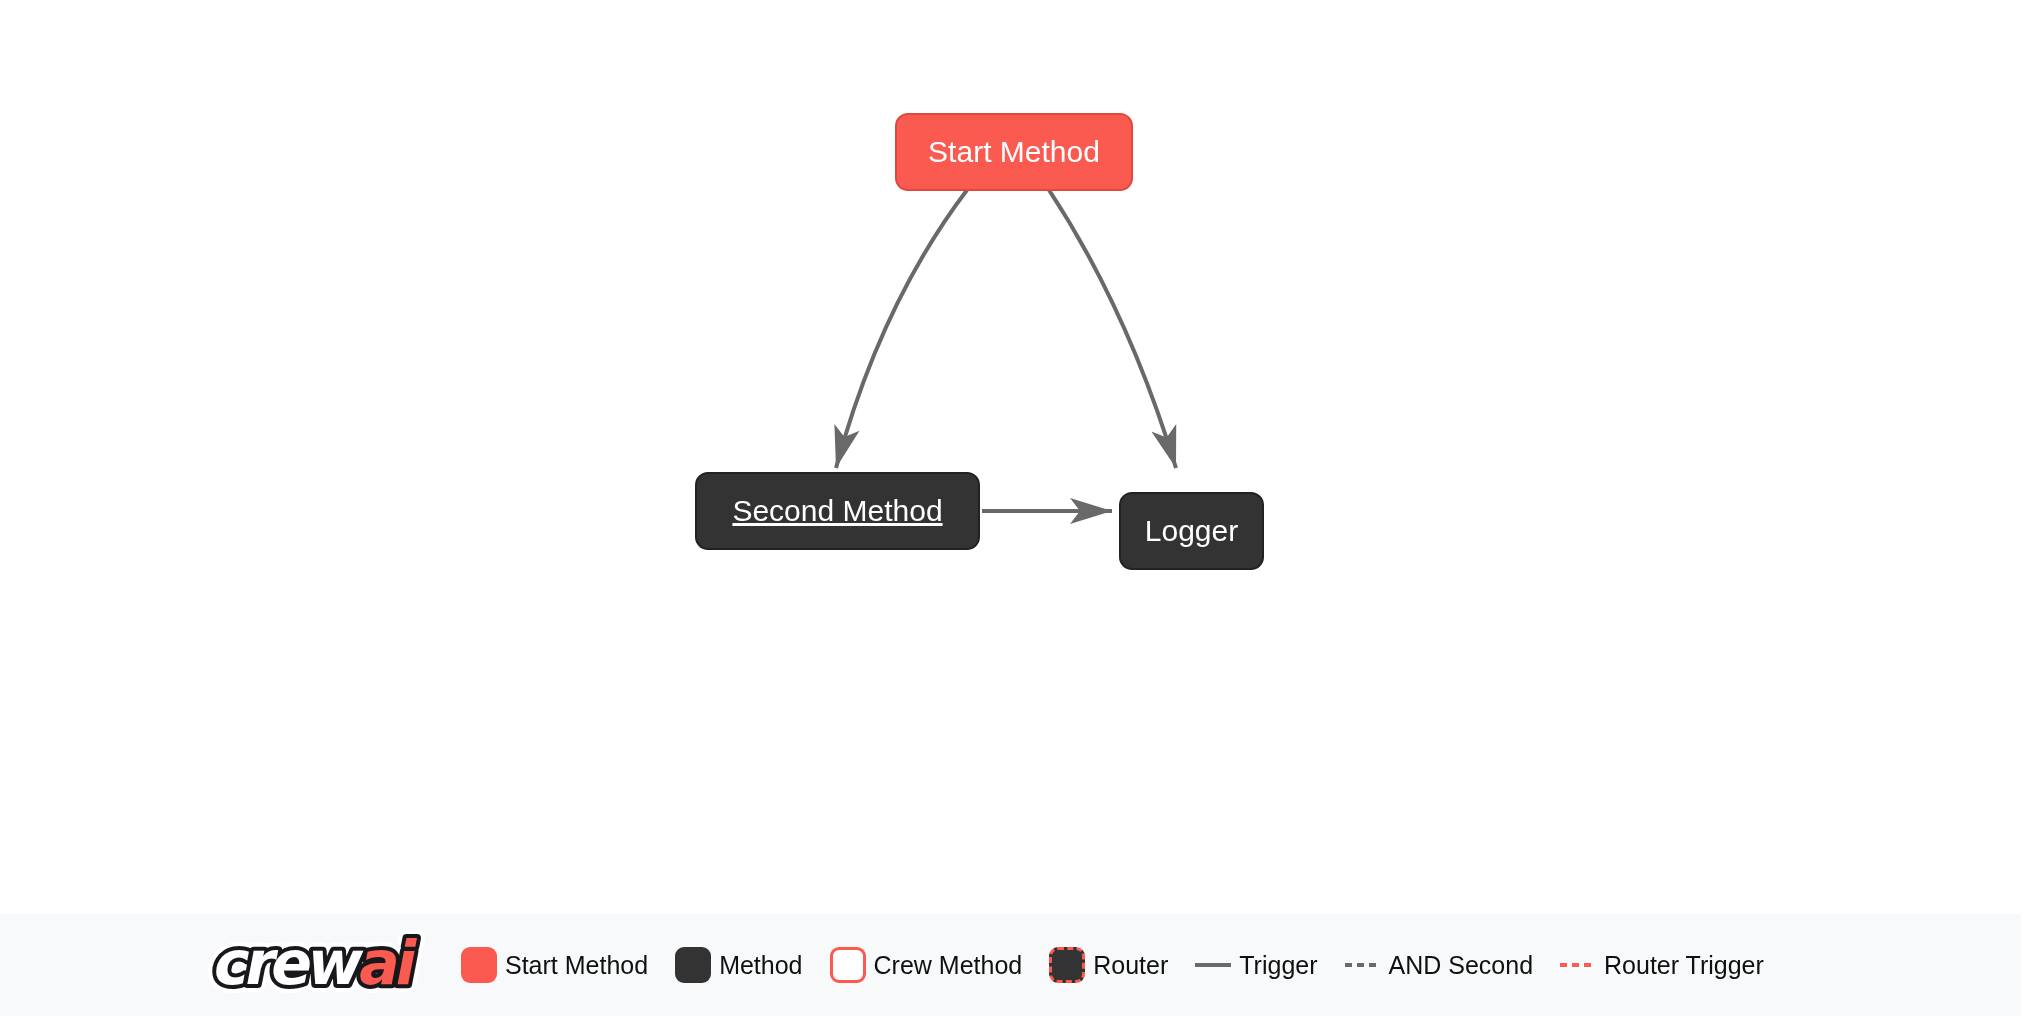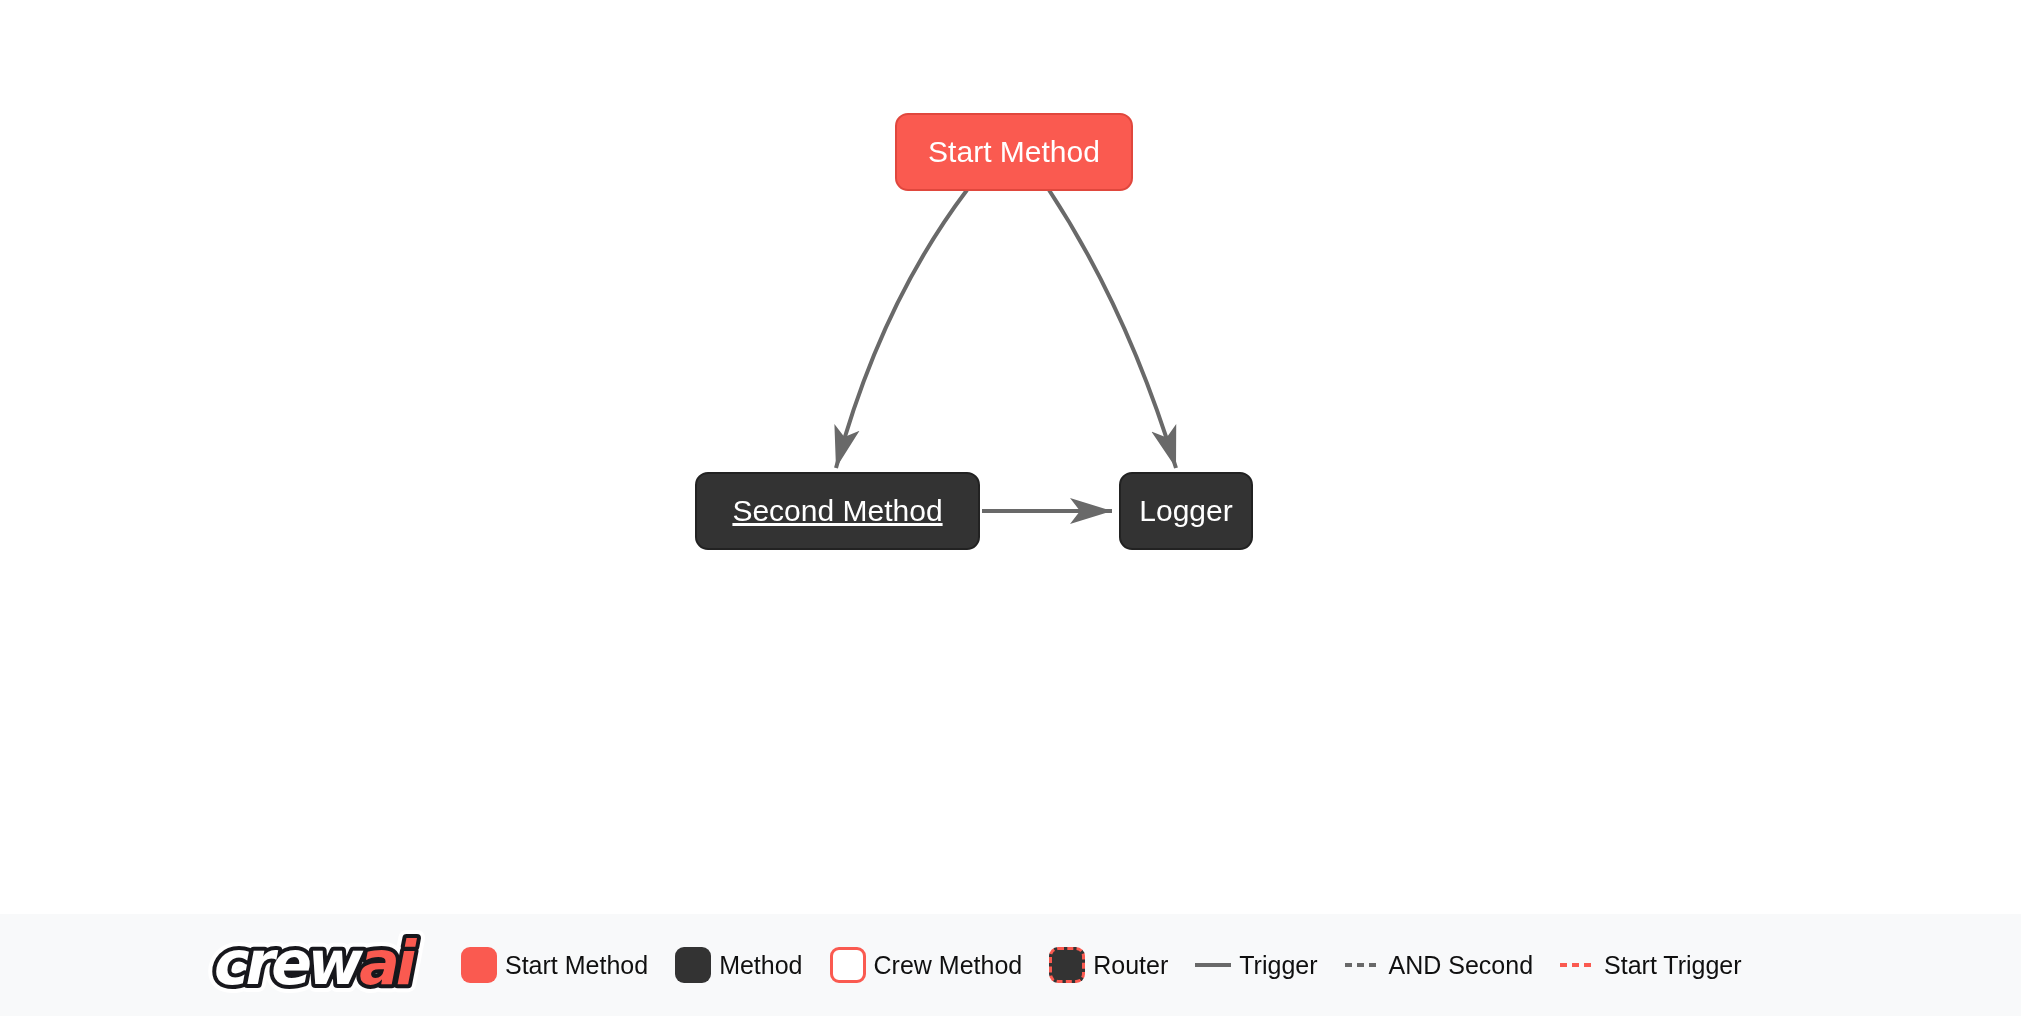--- a/index.html
+++ b/index.html
@@ -15,21 +15,21 @@
   .canvas{position:absolute;inset:0;background:#ffffff;}
   .edges{position:absolute;left:0;top:0;}
 
   .node{position:absolute;display:flex;align-items:center;justify-content:center;
     color:var(--node_text);font-size:30px;line-height:1;border-radius:13px;
     white-space:nowrap;cursor:pointer;}
   .node-start {left:895px;top:113px;width:238px;height:78px;
     background:var(--start);border:2px solid var(--start_border);}
   .node-second{left:695px;top:472px;width:285px;height:78px;
     background:var(--method);border:2px solid var(--method_border);text-decoration:underline;}
-  .node-logger{left:1119px;top:472px;width:134px;height:78px;
+  .node-logger{left:1119px;top:492px;width:145px;height:78px;
     background:var(--method);border:2px solid var(--method_border);}
 
   footer{position:absolute;left:0;right:5px;bottom:0;height:102px;
     background:var(--legend_bg);display:flex;align-items:center;
     padding-left:208px;gap:27px;z-index:5;}
   .legend-item{display:flex;align-items:center;gap:8px;
     font-size:25px;color:var(--legend_text);white-space:nowrap;}
   .sw{width:36px;height:36px;border-radius:9px;flex:0 0 auto;}
   .sw-start {background:var(--start);}
   .sw-method{background:var(--method);}
@@ -93,15 +93,15 @@
   <div class="legend-item">
     <span class="ln ln-solid"></span>
     <span>Trigger</span>
   </div>
   <div class="legend-item">
     <span class="ln ln-dashed"></span>
     <span>AND Second</span>
   </div>
   <div class="legend-item">
     <span class="ln ln-router"></span>
-    <span>Start Trigger</span>
+    <span>Router Trigger</span>
   </div>
 </footer>
 
 </body></html>

